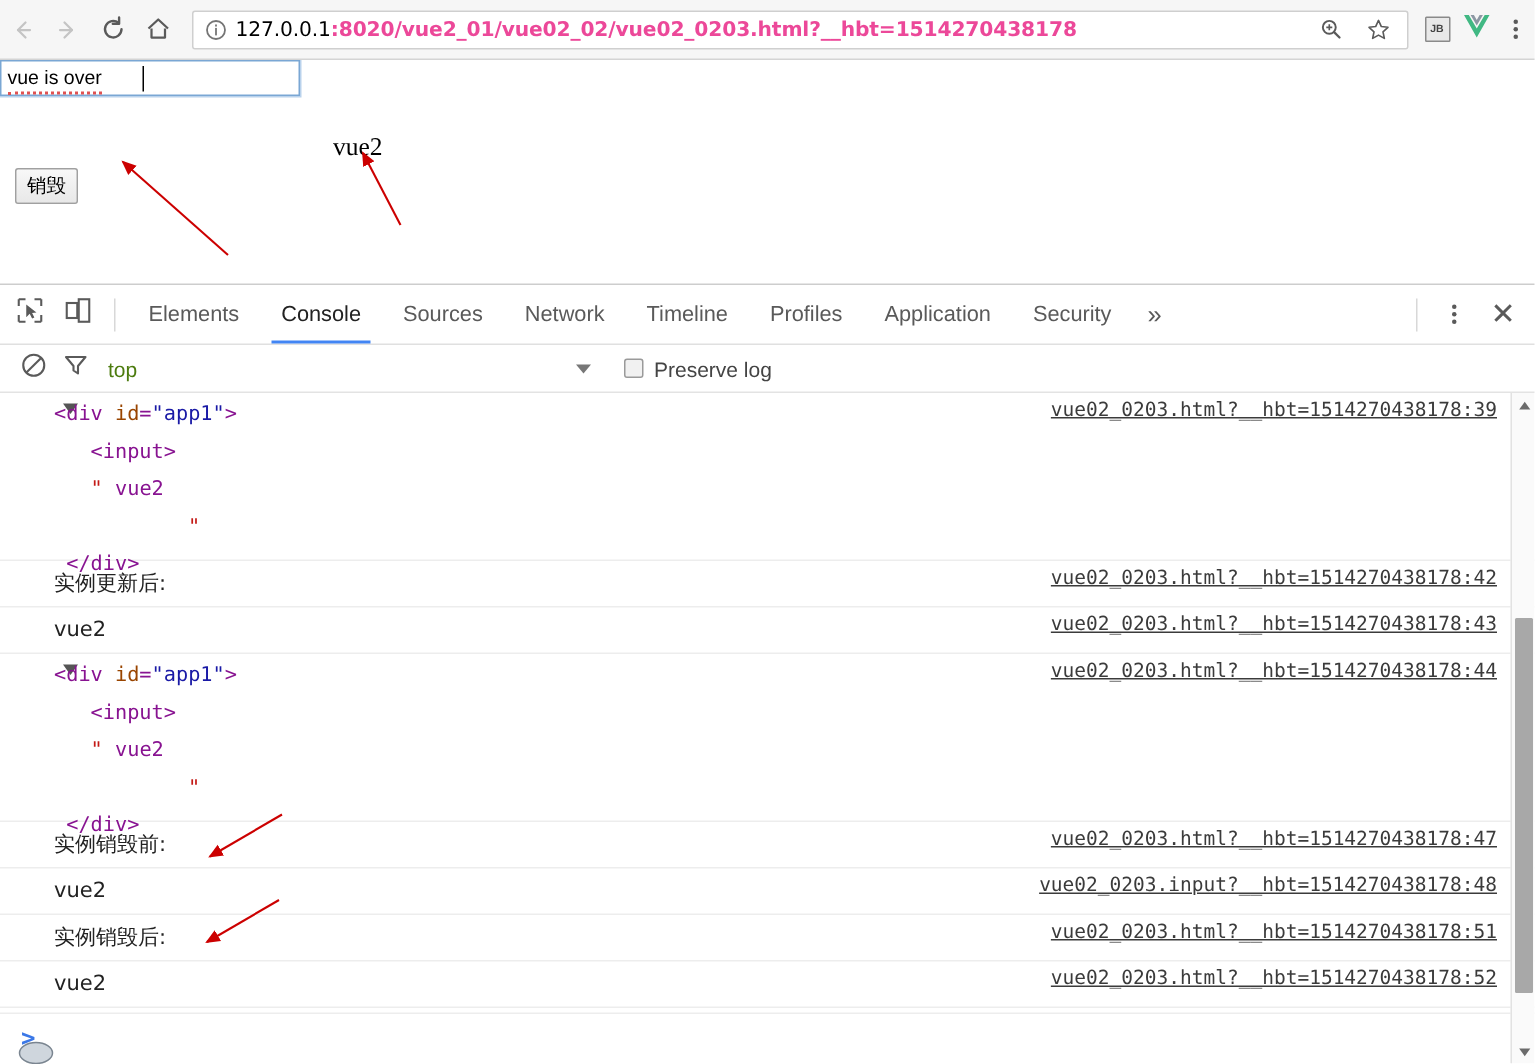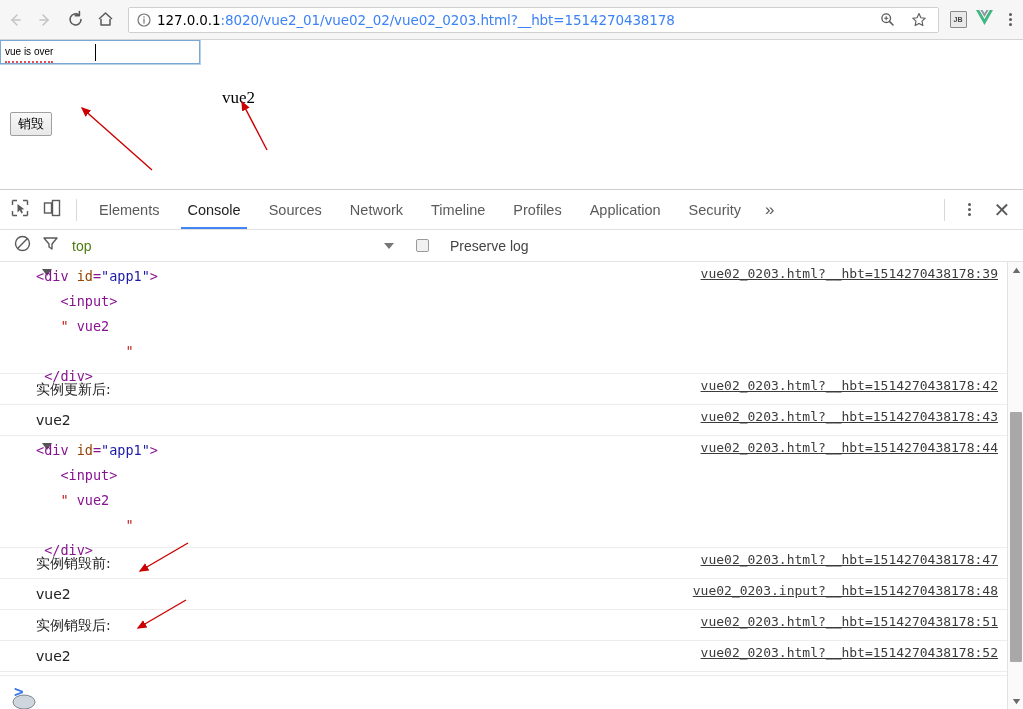--- a/index.html
+++ b/index.html
@@ -46,21 +46,21 @@
   }
   .omni-url {
     font-family: "DejaVu Sans", sans-serif;
     font-size: 13.5px;
     color: #222;
     white-space: nowrap;
     overflow: hidden;
     letter-spacing: -0.1px;
   }
   .omni-url .host { color: #000; }
-  .omni-url .rest { color: #3b82f6; }
+  .omni-url .rest { color: #ec4899; font-weight: bold; }
   .omni-right {
     margin-left: auto;
     display: flex; align-items: center; gap: 6px;
     padding-left: 8px;
   }
   .tb-icon {
     width: 26px; height: 26px;
     display: flex; align-items: center; justify-content: center;
     flex: 0 0 auto;
   }
@@ -90,21 +90,21 @@
     outline: 1px solid #b9d2ec;
     padding: 1px 3px;
     font-family: "Liberation Sans", sans-serif;
     font-size: 15px;
     color: #000;
     background: #fff;
     position: relative;
   }
   .input-val {
     position: absolute; left: 4px; top: 2px;
-    font-size: 10px; color: #000;
+    font-size: 13px; color: #000;
     font-family: "Liberation Sans", sans-serif;
     border-bottom: 2px dotted #e05252;
     line-height: 18px;
   }
   .caret {
     position: absolute; left: 94px; top: 3px;
     width: 1px; height: 17px; background: #000;
   }
   .vue-label {
     position: absolute; left: 222px; top: 48px;
@@ -190,21 +190,21 @@
     position: relative;
   }
   .ctx-arrow {
     margin-left: auto;
     width: 0; height: 0;
     border-left: 5px solid transparent;
     border-right: 5px solid transparent;
     border-top: 6px solid #777;
   }
   .preserve-wrap {
-    display: flex; align-items: center; gap: 21px;
+    display: flex; align-items: center; gap: 7px;
     margin-left: 22px;
   }
   .cb {
     width: 13px; height: 13px;
     border: 1px solid #9a9a9a;
     background: #f1f1f1;
     border-radius: 2px;
   }
   .preserve-label {
     font-family: "Liberation Sans", sans-serif;

